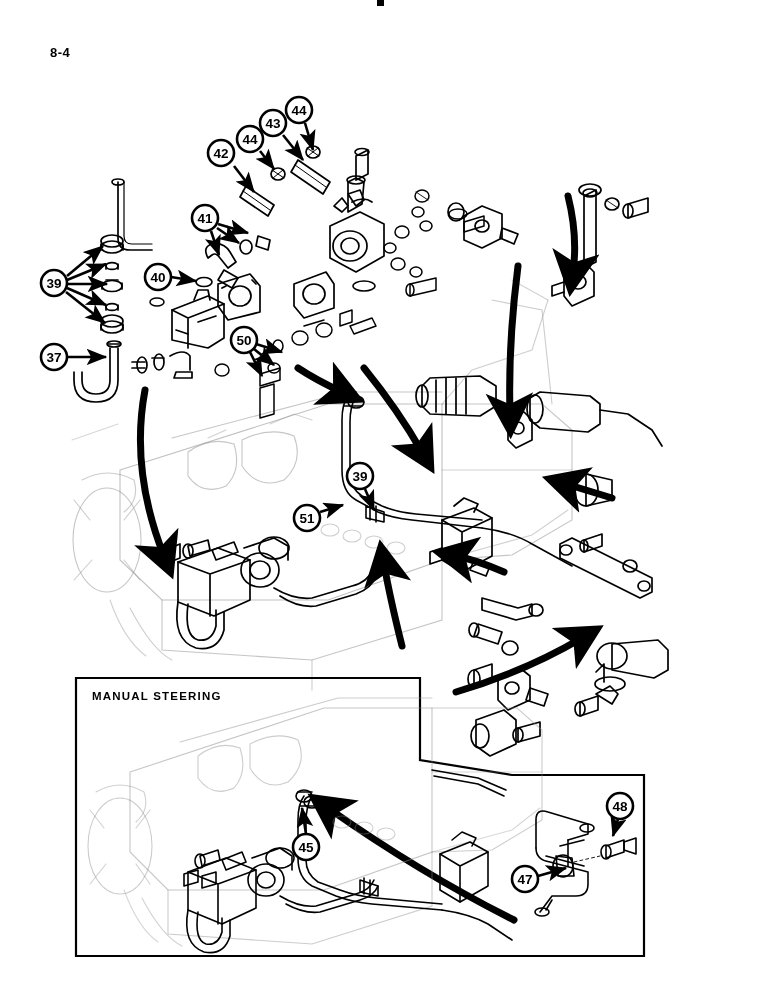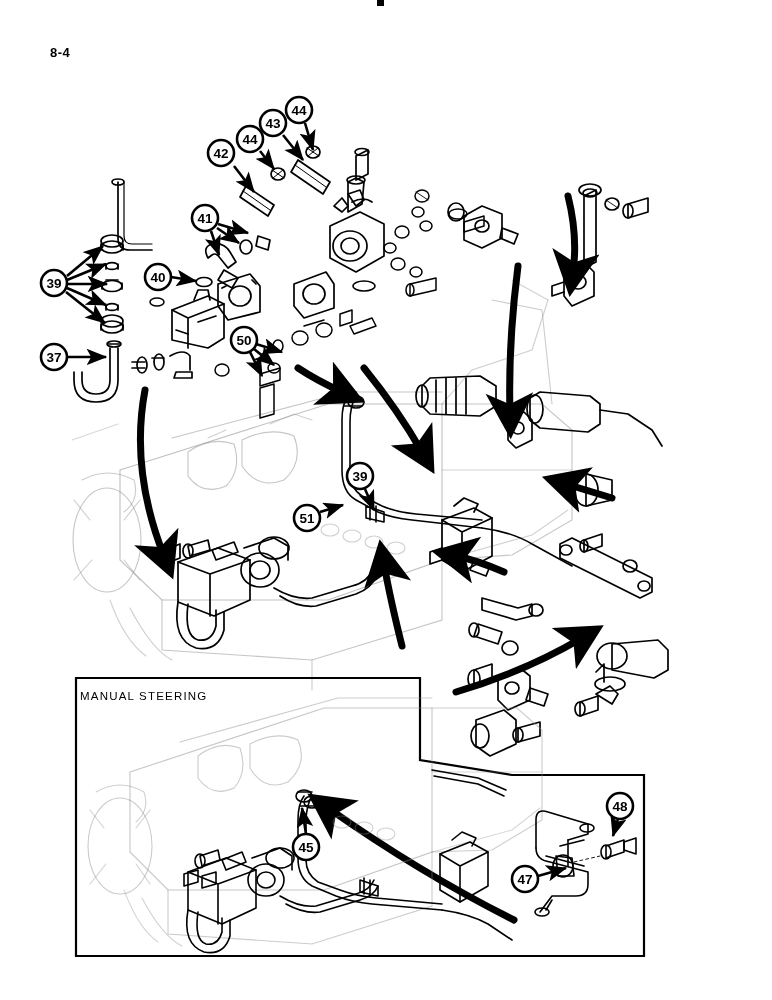--- a/index.html
+++ b/index.html
@@ -4,21 +4,21 @@
 <style>
   html,body{margin:0;padding:0;background:#fff;}
   body{width:772px;height:1000px;position:relative;overflow:hidden;
        font-family:"Liberation Sans", sans-serif;}
   #page{position:absolute;left:0;top:0;width:728px;height:1000px;background:#fff;margin-left:12px;}
   #page-number{position:absolute;left:38px;top:45px;font-size:13px;font-weight:bold;
                color:#000;letter-spacing:0.5px;}
   #top-mark{position:absolute;left:365px;top:0px;width:7px;height:6px;background:#000;}
   #art{position:absolute;left:0;top:0;width:772px;height:1000px;}
   .callout-label{font-family:"Liberation Sans", sans-serif;font-weight:bold;}
-  #inset-title{position:absolute;left:68px;top:690px;font-size:11.5px;font-weight:normal;
+  #inset-title{position:absolute;left:80px;top:690px;font-size:11.5px;font-weight:bold;
                letter-spacing:1.2px;color:#000;}
 </style>
 </head>
 <body>
 
 <div id="page">
 
   <div id="top-mark"></div>
 
   <div id="page-number">8-4</div>

